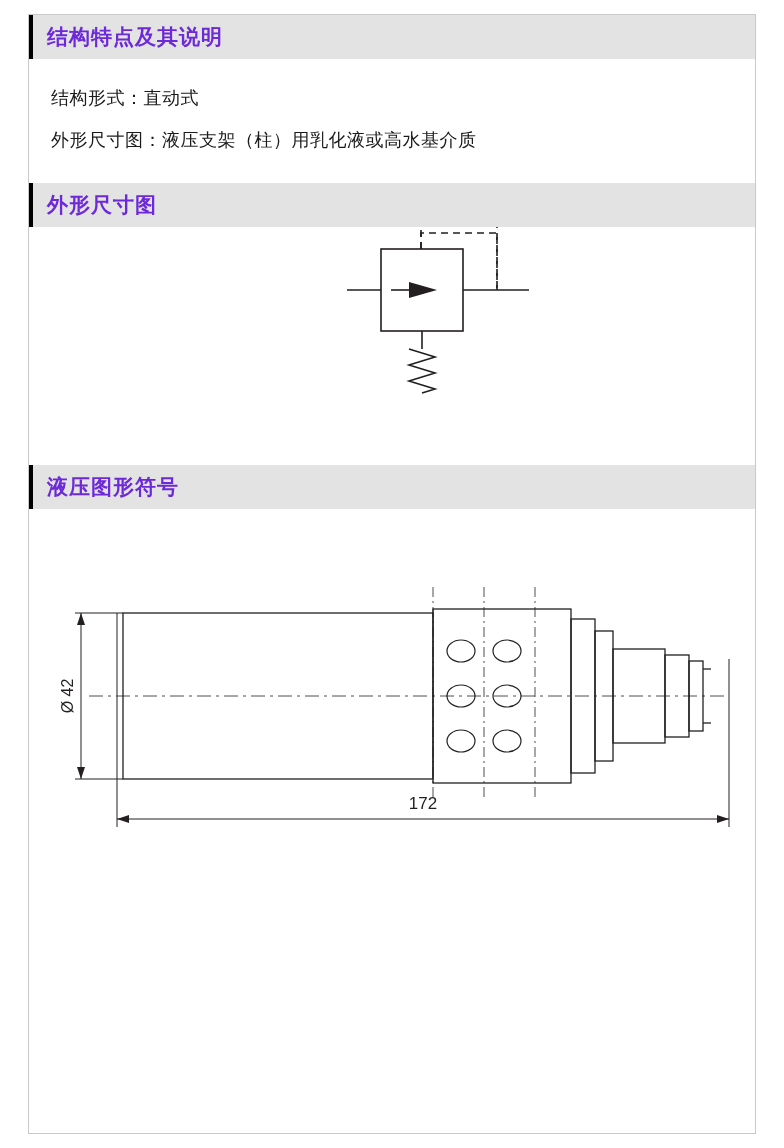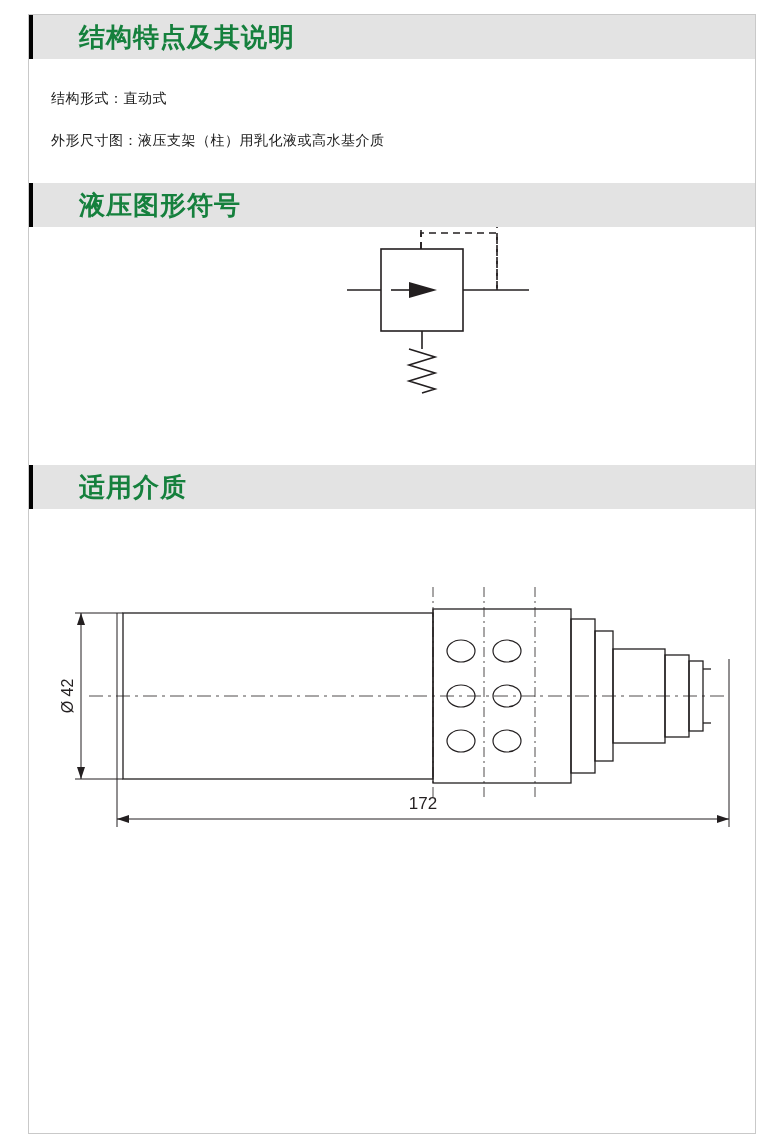--- a/index.html
+++ b/index.html
@@ -28,31 +28,30 @@
   .section-header {
     background: #e3e3e3;
     height: 44px;
     display: flex;
     align-items: center;
     padding-left: 14px;
     box-sizing: border-box;
     border-left: 4px solid #000;
   }
   .section-header .title {
-    font-size: 26px;
+    font-size: 21px;
     font-weight: bold;
     letter-spacing: 1px;
-    color: #15803d;
-    margin-left: 32px;
+    color: #6d28d9;
   }
   .section-body {
     padding: 18px 22px 22px 22px;
   }
   .spec-line {
-    font-size: 14px;
+    font-size: 18px;
     line-height: 42px;
     color: #1a1a1a;
     letter-spacing: 0.5px;
     white-space: nowrap;
   }
   .symbol-wrap {
     height: 238px;
     position: relative;
   }
   .dim-wrap {
@@ -68,21 +67,21 @@
 
   <div class="section-header">
     <span class="title">结构特点及其说明</span>
   </div>
   <div class="section-body">
     <div class="spec-line">结构形式：直动式</div>
     <div class="spec-line">外形尺寸图：液压支架（柱）用乳化液或高水基介质</div>
   </div>
 
   <div class="section-header">
-    <span class="title">液压图形符号</span>
+    <span class="title">外形尺寸图</span>
   </div>
   <div class="symbol-wrap">
     <svg width="726" height="238" viewBox="0 0 726 238">
       <g fill="none" stroke="#231f20" stroke-width="1.6">
 
         <rect x="352" y="388" width="0" height="0"></rect>
         <rect x="352" y="22" width="82" height="82"></rect>
 
         <line x1="318" y1="63" x2="352" y2="63"></line>
 
@@ -108,21 +107,21 @@
       </g>
     </svg>
     <svg width="726" height="238" viewBox="0 0 726 238" style="position:absolute;left:0;top:0;">
       <g fill="none" stroke="#231f20" stroke-width="1.6">
         <path d="M 392 22 L 392 6 L 468 6 L 468 63" stroke-dasharray="7,5"></path>
       </g>
     </svg>
   </div>
 
   <div class="section-header">
-    <span class="title">适用介质</span>
+    <span class="title">液压图形符号</span>
   </div>
   <div class="dim-wrap">
     <svg width="726" height="520" viewBox="0 0 726 520">
       <g stroke="#231f20" fill="none" stroke-width="1.3">
 
         <rect x="94" y="104" width="310" height="166"></rect>
 
         <rect x="404" y="100" width="138" height="174"></rect>
 
         <rect x="542" y="110" width="24" height="154"></rect>

